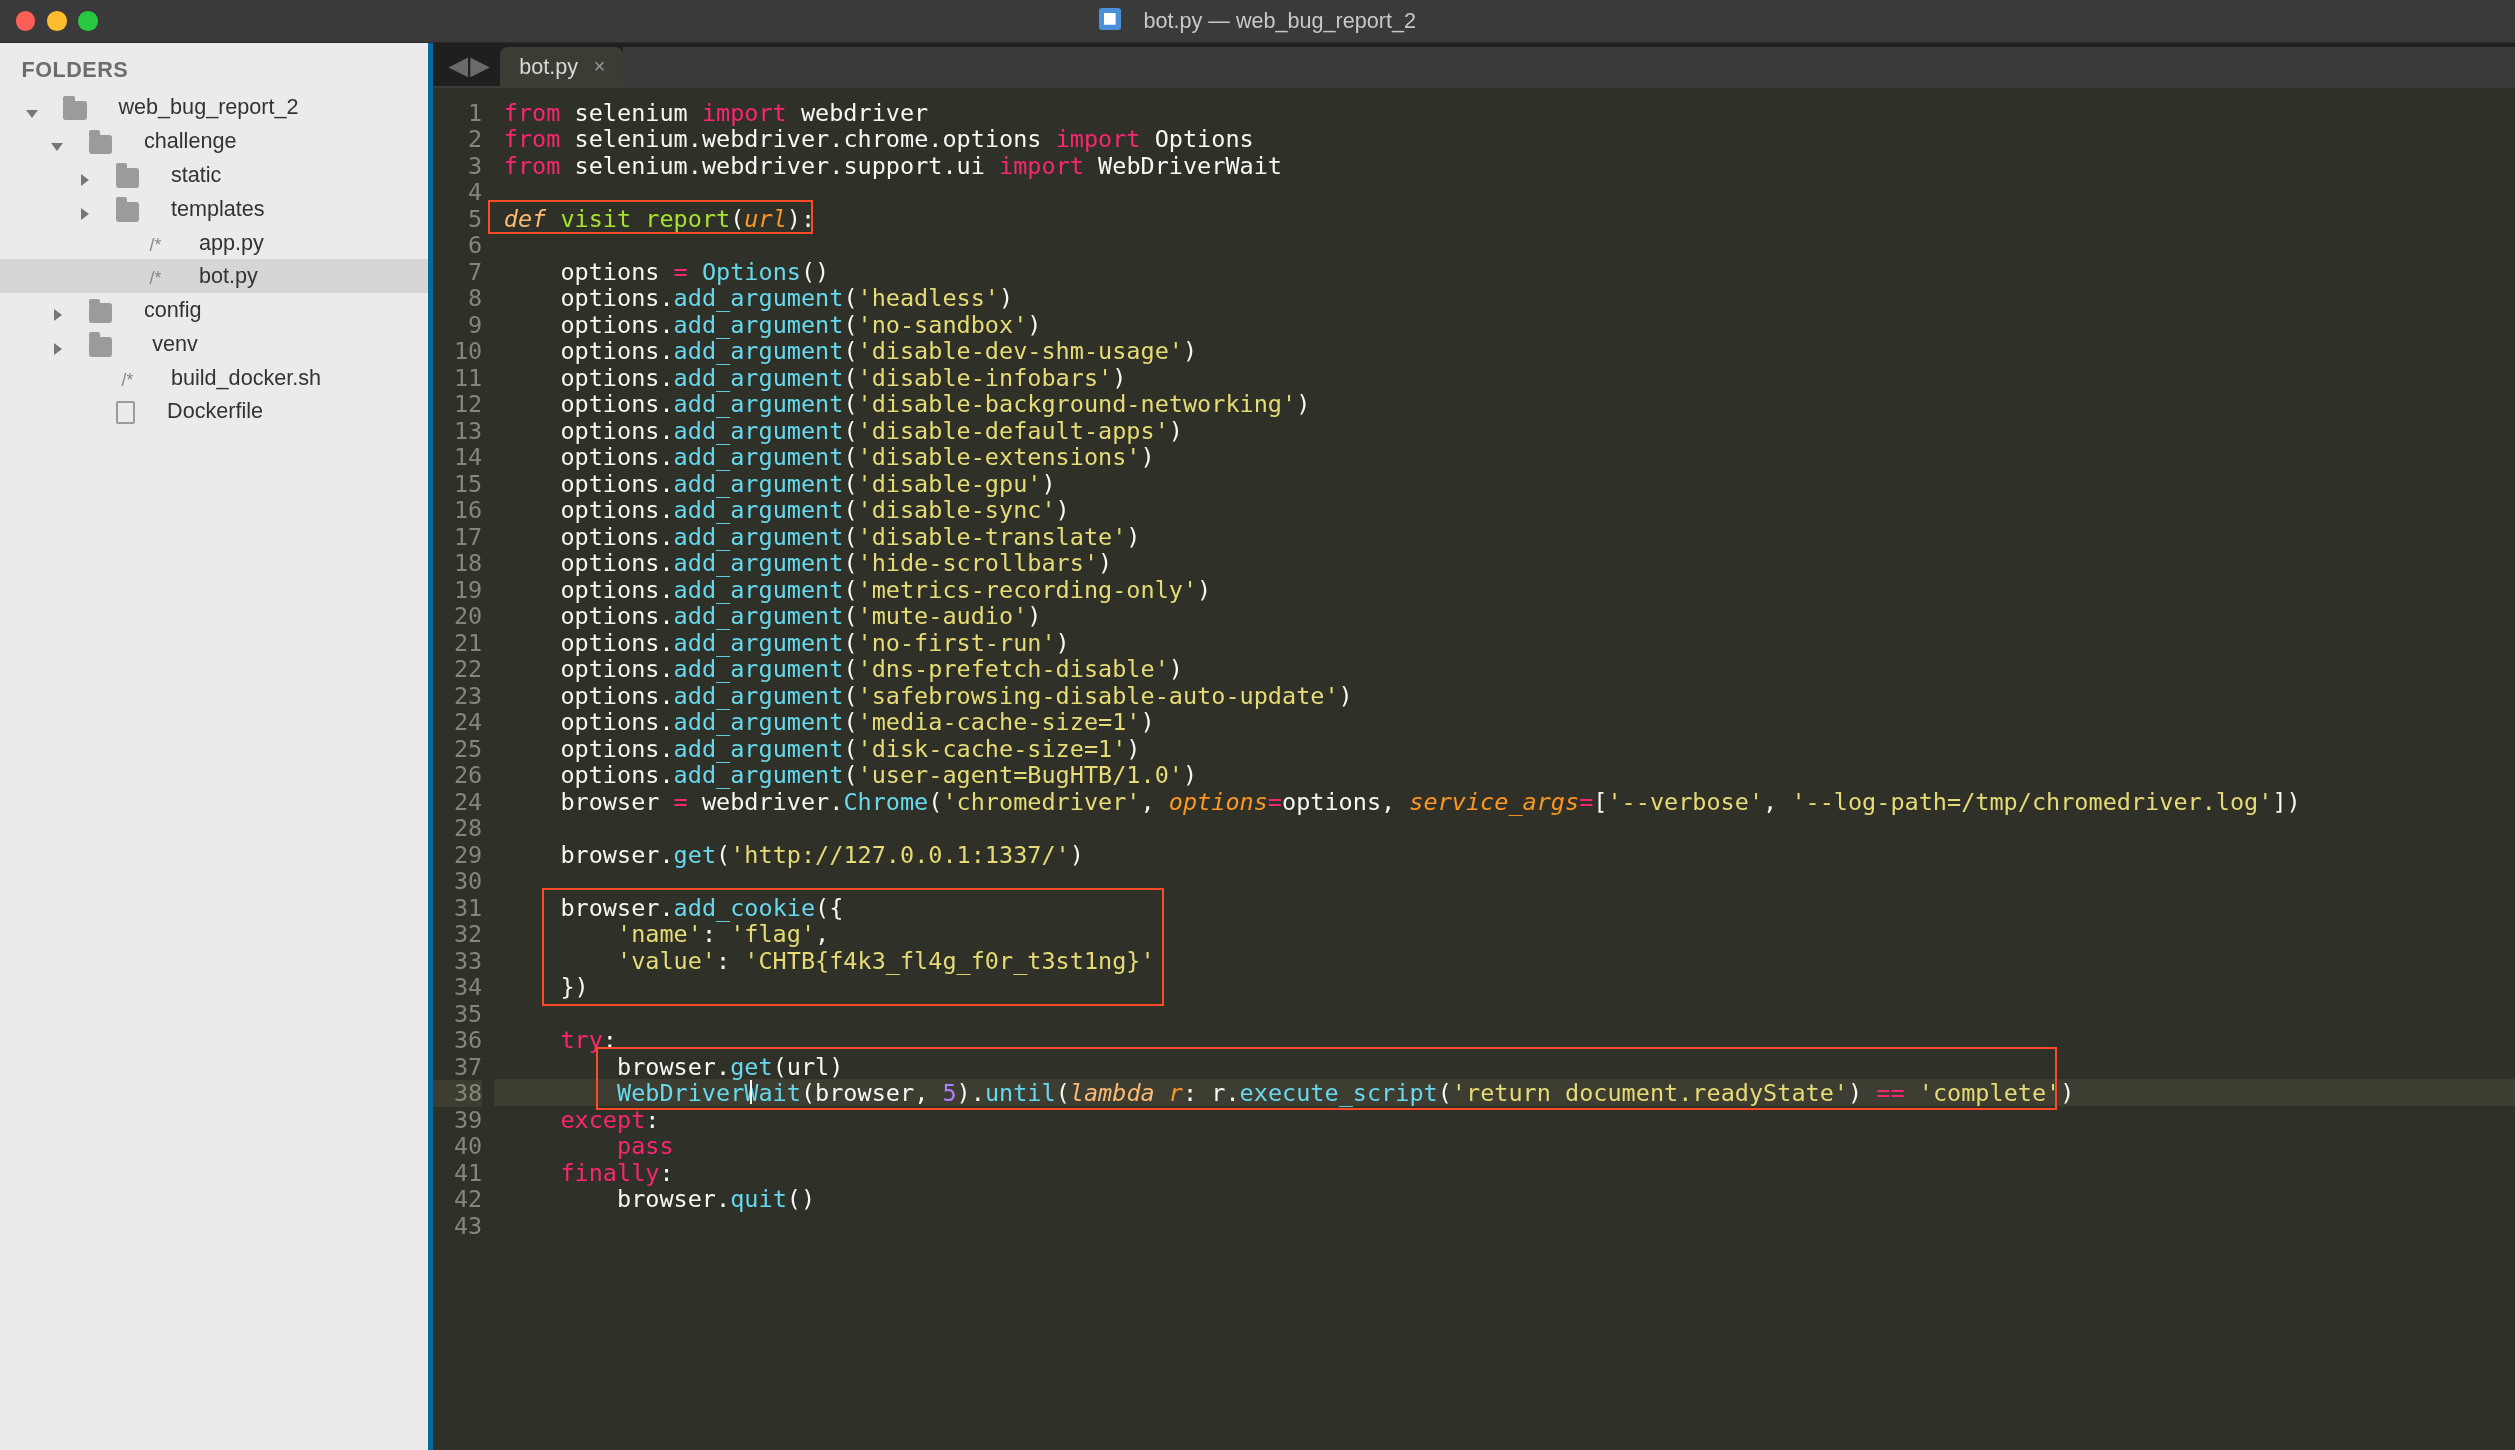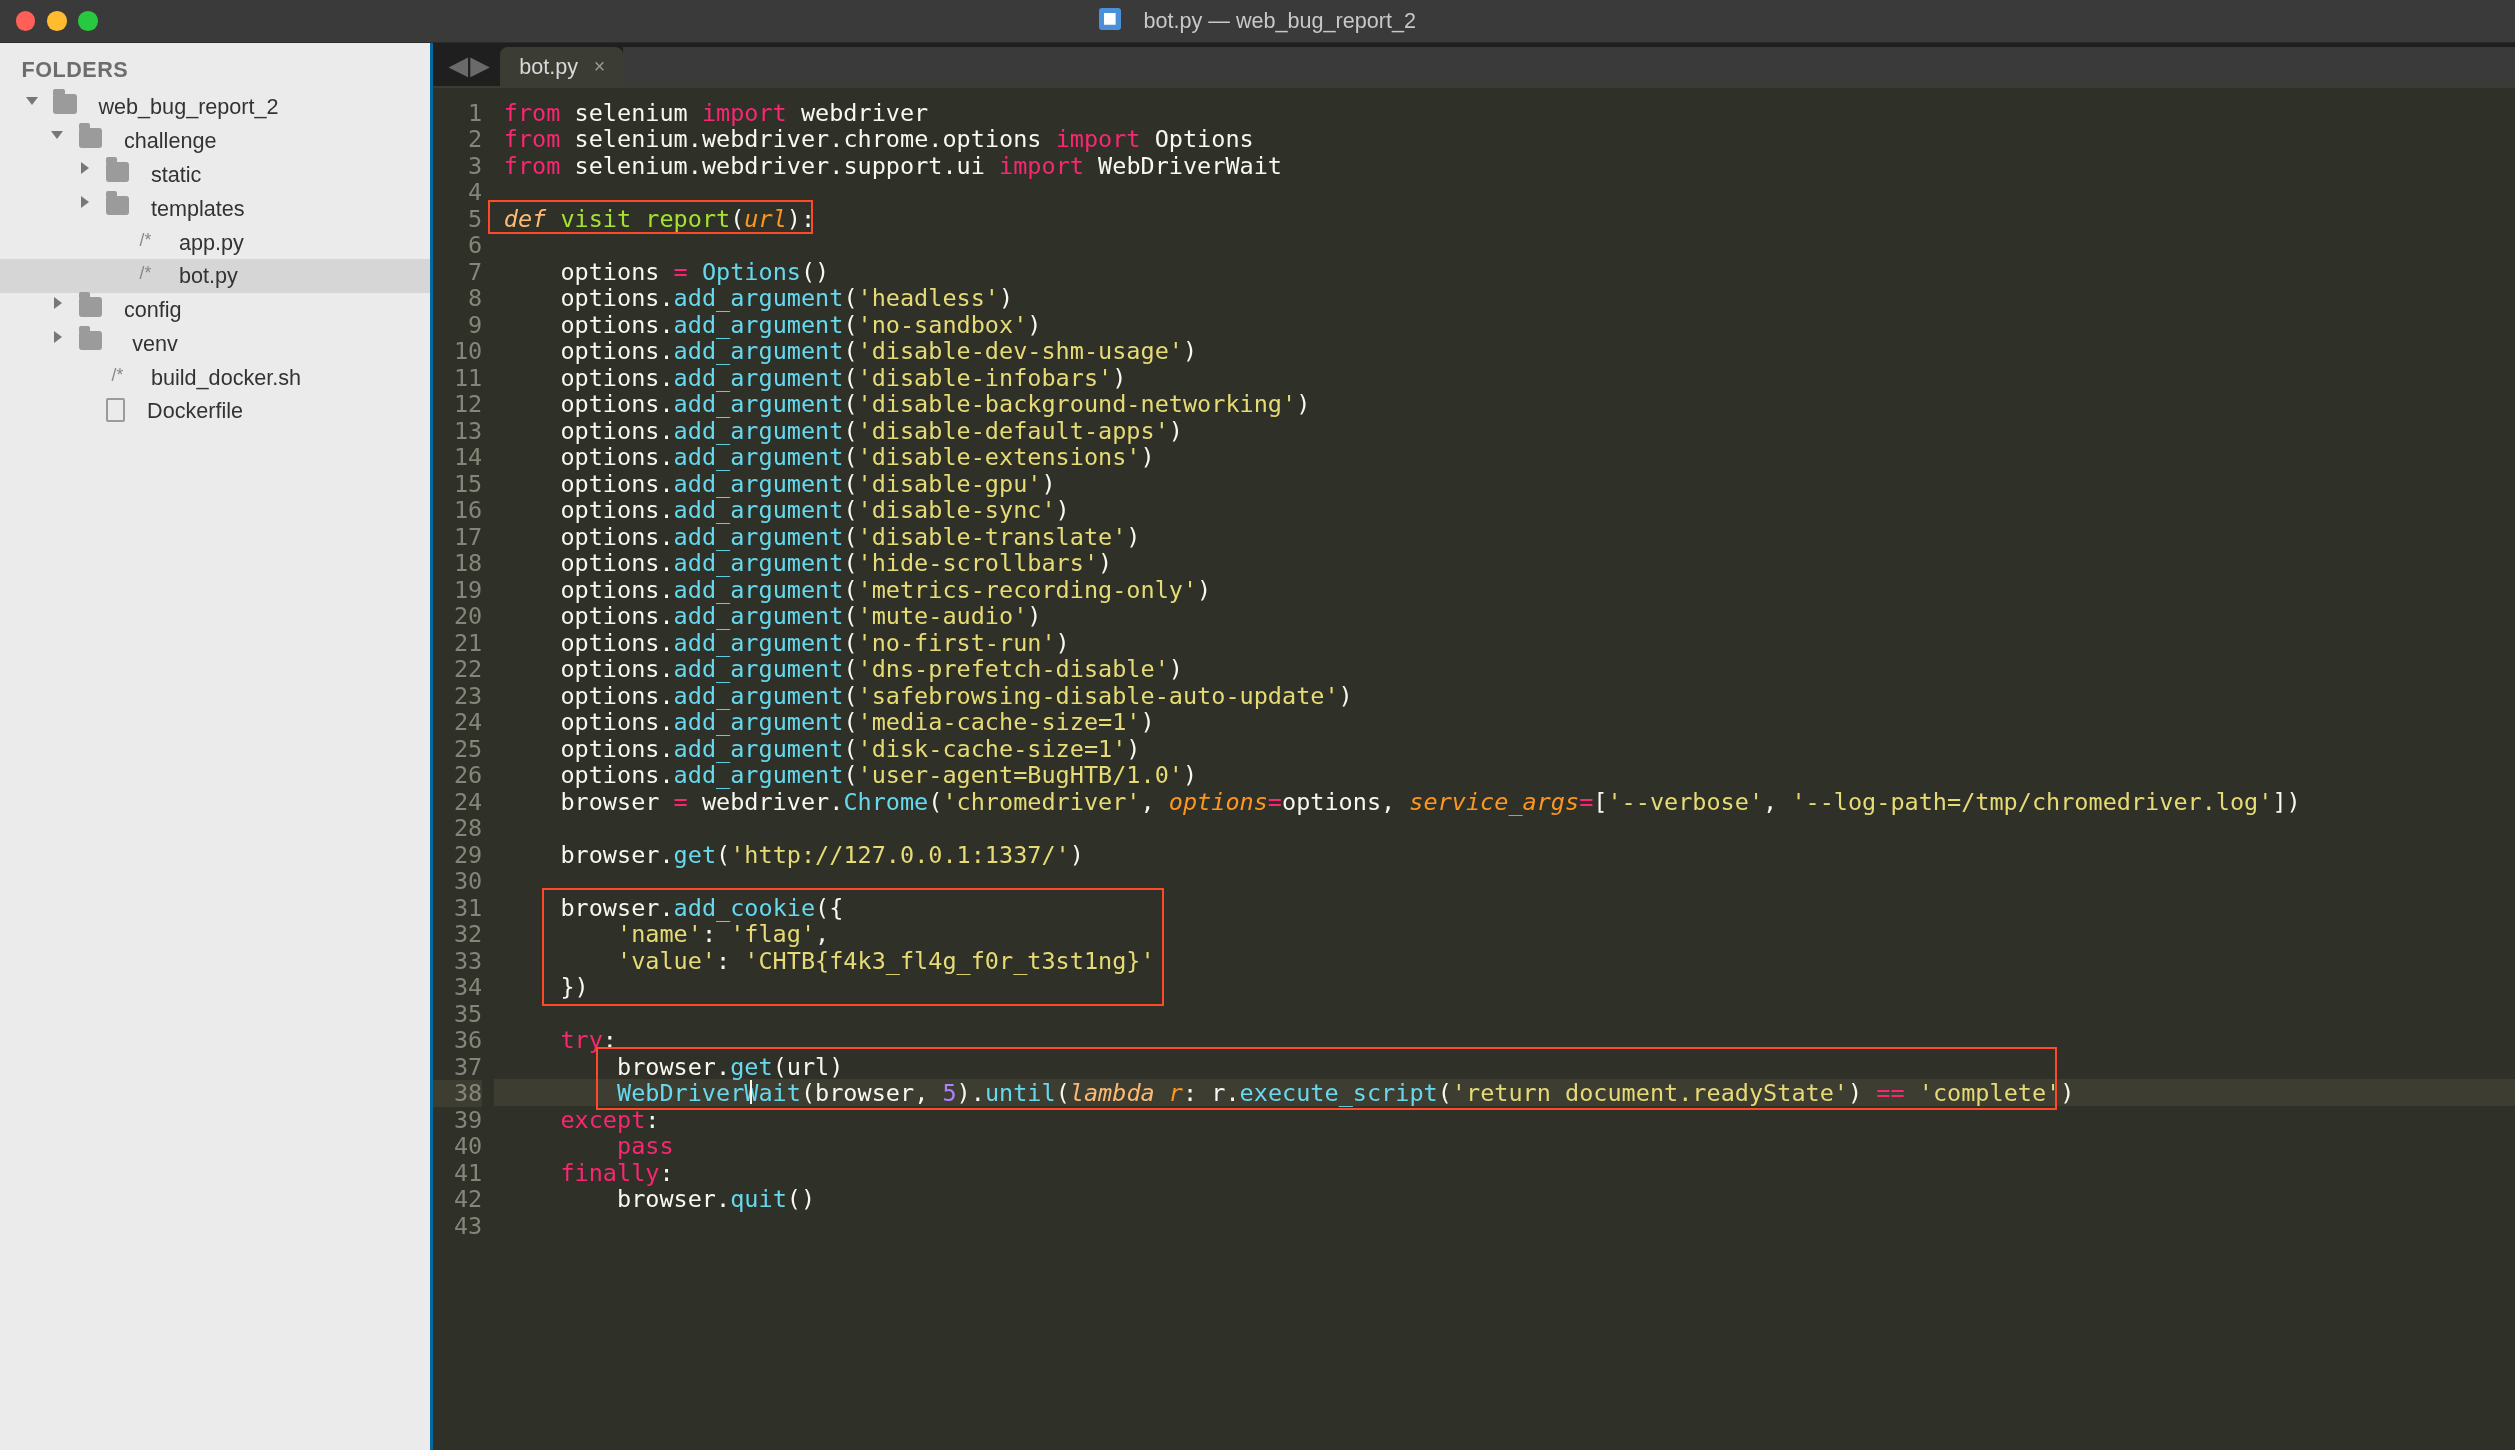--- a/index.html
+++ b/index.html
@@ -27,34 +27,34 @@
   .dot.yellow{background:#febc2e;}
   .dot.green{background:#28c840;}
   .title-center{ margin:0 auto; display:flex; align-items:flex-start; gap:23px; color:#c8c8c8; font-size:21.6px;}
   .title-icon{width:21.6px;height:21.6px;background:#4a90d9;border-radius:2.9px;display:flex;align-items:center;justify-content:center;}
   .title-icon::after{content:"";width:11.8px;height:11.8px;background:#fff;clip-path:polygon(0 0,100% 0,100% 100%,0 100%);}
   .body { flex:1; display:flex; min-height:0;}
   .sidebar {
     width:433px;
     background:#ebebeb;
     color:#333;
-    border-right:3px solid #0369a1;
+    border-right:5px solid #0369a1;
     display:flex; flex-direction:column;
     font-size:21.6px;
   }
   .sidebar-header{
     padding:13.7px 21.6px 7.8px 21.6px;
     color:#6d6d6d;
     font-weight:700;
     font-size:21.6px;
     letter-spacing:0.5px;
   }
   .tree { padding: 0 0 0 0;}
   .tree-row{
-    display:flex; align-items:flex-start; gap:14px;
+    display:flex; align-items:flex-end; gap:24px;
     padding:3.9px 0 3.9px 0;
     white-space:nowrap;
     cursor:default;
   }
   .tree-row.active{ background:#d6d6d6;}
   .disclosure{ width:13.7px; height:13.7px; display:inline-block; position:relative; }
   .disclosure.down::before{content:"";position:absolute;left:0;top:2.9px;border-left:6.9px solid transparent;border-right:6.9px solid transparent;border-top:8.8px solid #777;}
   .disclosure.right::before{content:"";position:absolute;left:2.9px;top:0;border-top:6.9px solid transparent;border-bottom:6.9px solid transparent;border-left:8.8px solid #777;}
   .folder-icon{ width:23.5px;height:19.6px;background:#9b9b9b;border-radius:2.9px;position:relative;}
   .folder-icon::before{content:"";position:absolute;top:-4.9px;left:0;width:11.8px;height:5.9px;background:#9b9b9b;border-radius:2px 2px 0 0;}

